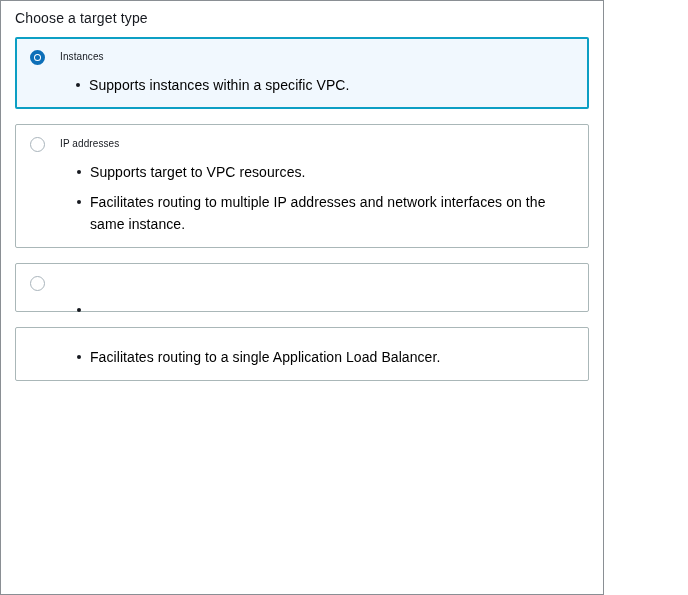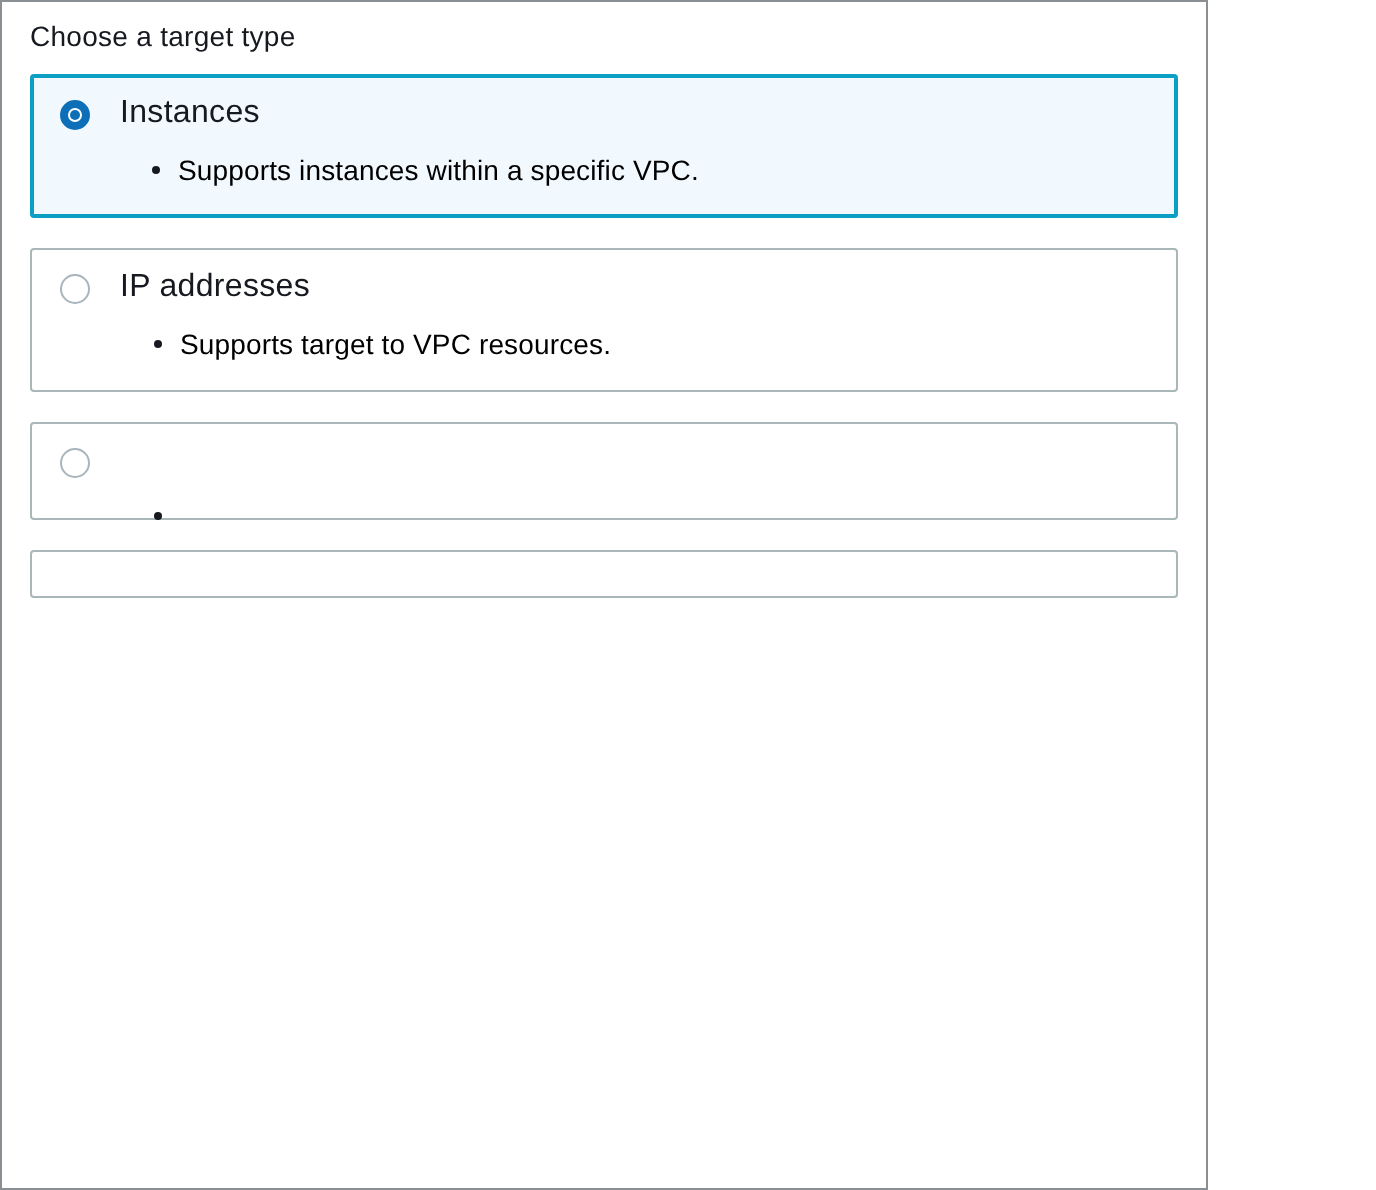--- a/index.html
+++ b/index.html
@@ -90,21 +90,21 @@
     top: 50%;
     width: 5px;
     height: 5px;
     margin-left: -2.5px;
     margin-top: -2.5px;
     border-radius: 50%;
     background: #0d6fb8;
   }
 
   .option-label {
-    font-size: 16px;
+    font-size: 10px;
     line-height: 18px;
     color: #16191f;
     margin-left: 15px;
     letter-spacing: 0.01em;
   }
 
   .bullets {
     list-style: none;
     margin: 0;
     padding: 0;
@@ -162,31 +162,41 @@
     <li class="option-card">
       <div class="option-head">
         <span class="radio"></span>
         <span class="option-label">IP addresses</span>
       </div>
       <ul class="bullets">
         <li>
           <span class="dot"></span>
           <span>Supports target to VPC resources.</span>
         </li>
+        <li>
+          <span class="dot"></span>
+          <span>Facilitates routing to multiple IP addresses and network interfaces on the same instance.</span>
+        </li>
       </ul>
     </li>
 
     <li class="option-card">
       <div class="option-head">
         <span class="radio"></span>
       </div>
       <ul class="bullets">
         <li>
           <span class="dot"></span>
         </li>
       </ul>
     </li>
 
     <li class="option-card">
+      <ul class="bullets">
+        <li>
+          <span class="dot"></span>
+          <span>Facilitates routing to a single Application Load Balancer.</span>
+        </li>
+      </ul>
     </li>
 
   </ul>
 </div>
 
 </body></html>

